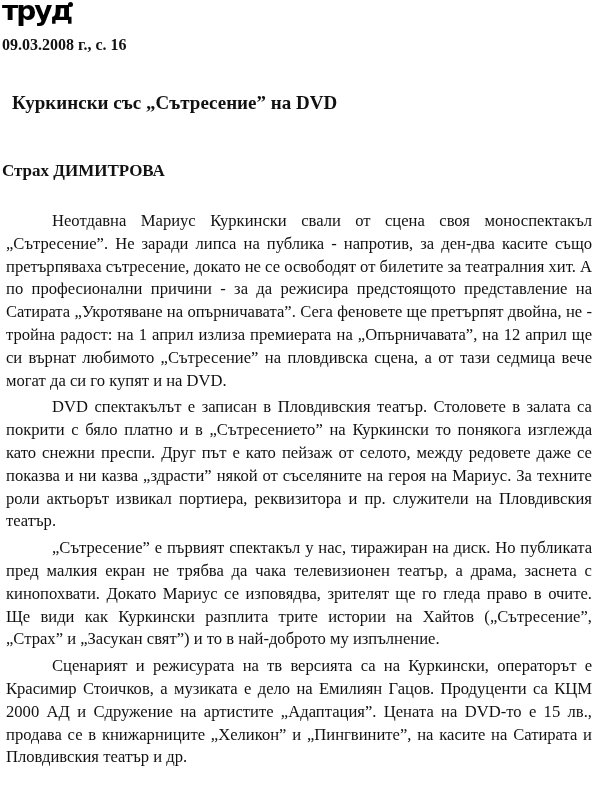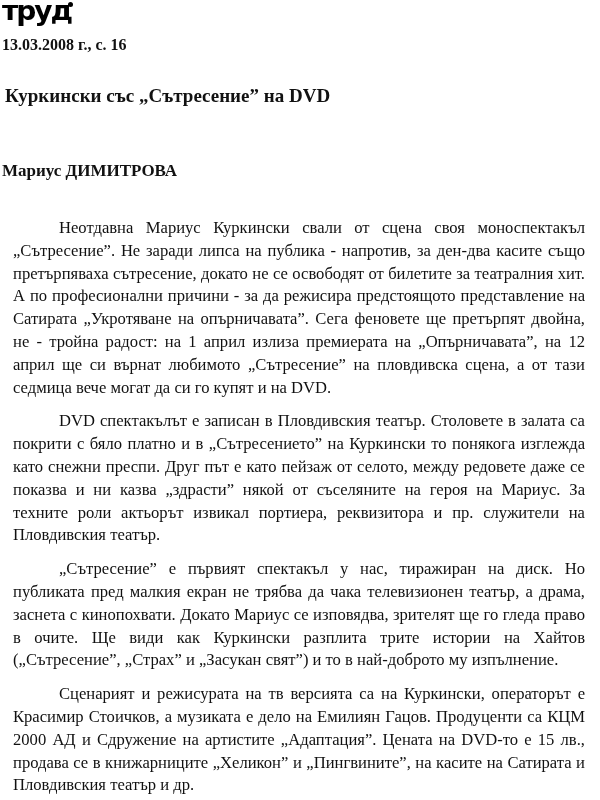--- a/index.html
+++ b/index.html
@@ -71,38 +71,38 @@
     .article-body {
       position: absolute;
       left: 2px;
       top: 206px;
       width: 594px;
       font-size: 16.6px;
       line-height: 22.8px;
       text-align: justify;
     }
     .article-body p {
-      margin: 11px;
+      margin: 4px;
       text-indent: 46px;
     }
   </style>
 </head>
 <body>
 
 <div class="page">
   <div class="logo">
     <span>труд</span>
   </div>
   <span class="logo-mark"></span>
 
-  <div class="dateline">13.03.2008 г., с. 16</div>
+  <div class="dateline">09.03.2008 г., с. 16</div>
 
-  <h1 class="headline" style="margin:3px;">Куркински със „Сътресение” на DVD</h1>
+  <h1 class="headline" style="margin:10px;">Куркински със „Сътресение” на DVD</h1>
 
-  <div class="byline">Мариус ДИМИТРОВА</div>
+  <div class="byline">Страх ДИМИТРОВА</div>
 
   <div class="article-body">
     <p>Неотдавна Мариус Куркински свали от сцена своя моноспектакъл „Сътресение”. Не заради липса на публика - напротив, за ден-два касите също претърпяваха сътресение, докато не се освободят от билетите за театралния хит. А по професионални причини - за да режисира предстоящото представление на Сатирата „Укротяване на опърничавата”. Сега феновете ще претърпят двойна, не - тройна радост: на 1 април излиза премиерата на „Опърничавата”, на 12 април ще си върнат любимото „Сътресение” на пловдивска сцена, а от тази седмица вече могат да си го купят и на DVD.</p>
     <p>DVD спектакълът е записан в Пловдивския театър. Столовете в залата са покрити с бяло платно и в „Сътресението” на Куркински то понякога изглежда като снежни преспи. Друг път е като пейзаж от селото, между редовете даже се показва и ни казва „здрасти” някой от съселяните на героя на Мариус. За техните роли актьорът извикал портиера, реквизитора и пр. служители на Пловдивския театър.</p>
     <p>„Сътресение” е първият спектакъл у нас, тиражиран на диск. Но публиката пред малкия екран не трябва да чака телевизионен театър, а драма, заснета с кинопохвати. Докато Мариус се изповядва, зрителят ще го гледа право в очите. Ще види как Куркински разплита трите истории на Хайтов („Сътресение”, „Страх” и „Засукан свят”) и то в най-доброто му изпълнение.</p>
     <p>Сценарият и режисурата на тв версията са на Куркински, операторът е Красимир Стоичков, а музиката е дело на Емилиян Гацов. Продуценти са КЦМ 2000 АД и Сдружение на артистите „Адаптация”. Цената на DVD-то е 15 лв., продава се в книжарниците „Хеликон” и „Пингвините”, на касите на Сатирата и Пловдивския театър и др.</p>
   </div>
 </div>
 
 </body></html>

